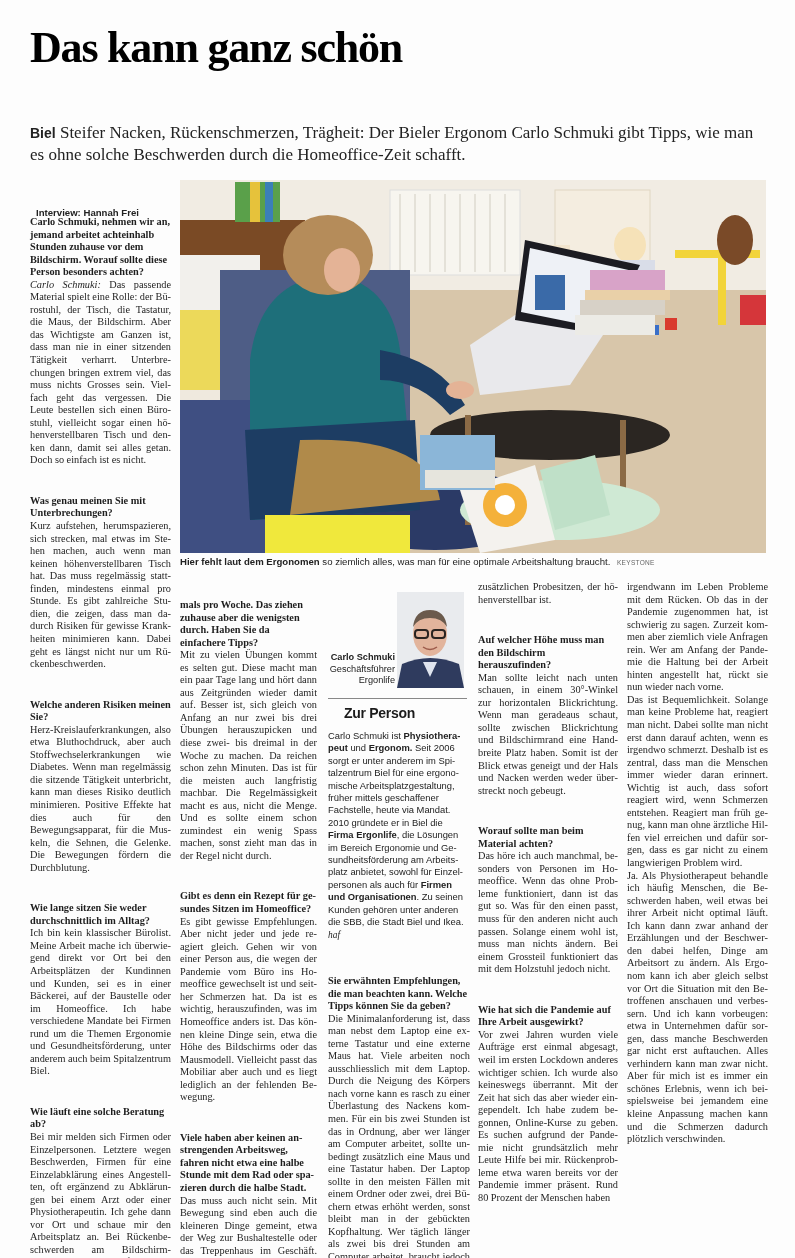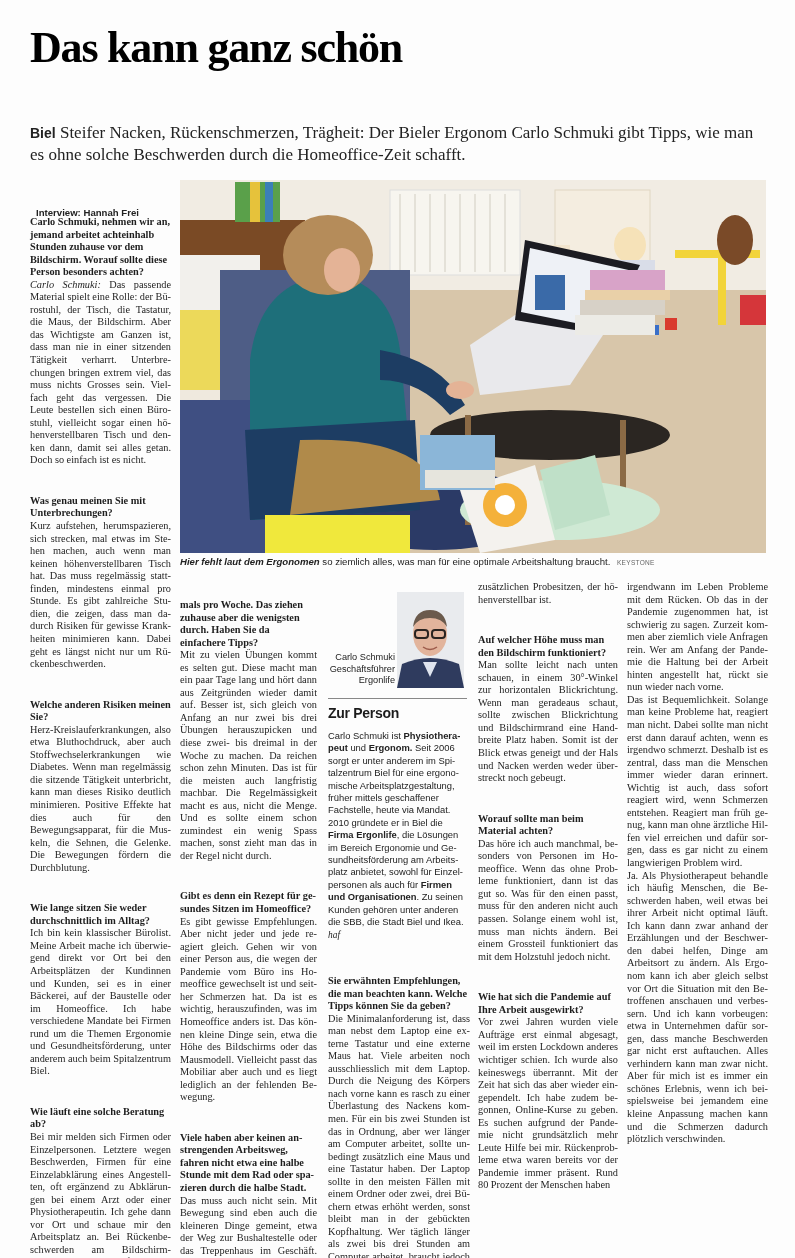--- a/index.html
+++ b/index.html
@@ -29,31 +29,31 @@
   .col .speaker { font-style: italic; }
 
   .photo {
     position: absolute; left: 180px; top: 180px; width: 586px; height: 373px;
     overflow: hidden; background: #e9e2d6;
   }
   .caption {
     position: absolute; left: 180px; top: 556px; width: 590px;
     font-family: "Liberation Sans", sans-serif; font-size: 9.6px; color: #222; white-space: nowrap;
   }
-  .caption b { font-weight: bold; font-style: italic; }
+  .caption b { font-weight: bold; }
   .caption .credit { font-size: 6.5px; color: #666; letter-spacing: .3px; margin-left: 4px; }
 
   .portrait-block { position: absolute; left: 325px; top: 590px; width: 140px; height: 100px; }
   .portrait-label { position: absolute; left: 0; top: 62px; width: 70px; text-align: right;
     font-family: "Liberation Sans", sans-serif; font-size: 9.2px; line-height: 11.5px; color: #222; }
-  .portrait-label b { font-weight: normal; }
+  .portrait-label b { font-weight: bold; }
   .portrait { position: absolute; left: 72px; top: 2px; width: 67px; height: 96px; overflow: hidden; background: #e6e8ec; }
 
   .box-rule { position: absolute; left: 328px; top: 698px; width: 139px; height: 1px; background: #888; }
-  .box-title { position: absolute; left: 328px; top: 705px; font-family: "Liberation Sans", sans-serif; font-weight: bold; font-size: 14px; color: #1b1b1b; letter-spacing: -.3px; }
+  .box-title { position: absolute; left: 344px; top: 705px; font-family: "Liberation Sans", sans-serif; font-weight: bold; font-size: 14px; color: #1b1b1b; letter-spacing: -.3px; }
   .box-body { position: absolute; left: 328px; top: 730px; width: 142px;
     font-family: "Liberation Sans", sans-serif; font-size: 9.4px; line-height: 12.4px; color: #222; }
   .box-body b { font-weight: bold; }
   .box-body .sig { font-family: "Liberation Serif", serif; font-style: italic; }
 </style>
 </head>
 <body>
 
 <h1 class="headline">
   <span>Das kann ganz schön</span><br>
@@ -197,21 +197,21 @@
   <span class="sig">haf</span>
 </div>
 
 <div class="col" style="left:328px; top:959px; width:142px;">
   <p class="q">Sie erwähnten Empfehlungen, die man beachten kann. Welche Tipps können Sie da geben?</p>
   <p>Die Minimalanforderung ist, dass man nebst dem Laptop eine ex­terne Tastatur und eine externe Maus hat. Viele arbeiten noch ausschliesslich mit dem Laptop. Durch die Neigung des Körpers nach vorne kann es rasch zu einer Überlastung des Nackens kom­men. Für ein bis zwei Stunden ist das in Ordnung, aber wer länger am Computer arbeitet, sollte un­bedingt zusätzlich eine Maus und eine Tastatur haben. Der Laptop sollte in den meisten Fällen mit einem Ordner oder zwei, drei Bü­chern etwas erhöht werden, sonst bleibt man in der gebückten Kopf­haltung. Wer täglich länger als zwei bis drei Stunden am Compu­ter arbeitet, braucht jedoch einen</p>
 </div>
 
 <div class="col" style="left:478px; top:581px; width:140px;">
   <p>zusätzlichen Probesitzen, der hö­henverstellbar ist.</p>
-  <p class="q">Auf welcher Höhe muss man den Bildschirm funktioniert?</p>
+  <p class="q">Auf welcher Höhe muss man den Bildschirm herauszufinden?</p>
   <p>Man sollte leicht nach unten schauen, in einem 30°-Winkel zur horizontalen Blickrichtung. Wenn man geradeaus schaut, sollte zwischen Blickrichtung und Bildschirmrand eine Hand­breite Platz haben. Somit ist der Blick etwas geneigt und der Hals und Nacken werden weder über­streckt noch gebeugt.</p>
   <p class="q">Worauf sollte man beim Material achten?</p>
   <p>Das höre ich auch manchmal, be­sonders von Personen im Ho­meoffice. Wenn das ohne Prob­leme funktioniert, dann ist das gut so. Was für den einen passt, muss für den anderen nicht auch passen. Solange einem wohl ist, muss man nichts ändern. Bei einem Grossteil funktioniert das mit dem Holzstuhl jedoch nicht.</p>
   <p class="q">Wie hat sich die Pandemie auf Ihre Arbeit ausgewirkt?</p>
   <p>Vor zwei Jahren wurden viele Auf­träge erst einmal abgesagt, weil im ersten Lockdown anderes wichtiger schien. Ich wurde also keineswegs überrannt. Mit der Zeit hat sich das aber wieder ein­gependelt. Ich habe zudem be­gonnen, Online-Kurse zu geben. Es suchen aufgrund der Pande­mie nicht grundsätzlich mehr Leute Hilfe bei mir. Rückenprob­leme etwa waren bereits vor der Pandemie immer präsent. Rund 80 Prozent der Menschen haben</p>
 </div>
 
 <div class="col" style="left:627px; top:581px; width:141px;">
   <p>irgendwann im Leben Probleme mit dem Rücken. Ob das in der Pandemie zugenommen hat, ist schwierig zu sagen. Zurzeit kom­men aber ziemlich viele Anfragen rein. Wer am Anfang der Pande­mie die Haltung bei der Arbeit hinten angestellt hat, rückt sie nun wieder nach vorne.</p>
   <p>Das ist Bequemlichkeit. Solange man keine Probleme hat, reagiert man nicht. Dabei sollte man nicht erst dann darauf achten, wenn es irgendwo schmerzt. Deshalb ist es zentral, dass man die Men­schen immer wieder daran erin­nert. Wichtig ist auch, dass sofort reagiert wird, wenn Schmerzen entstehen. Reagiert man früh ge­nug, kann man ohne ärztliche Hil­fen viel erreichen und dafür sor­gen, dass es gar nicht zu einem langwierigen Problem wird.</p>

